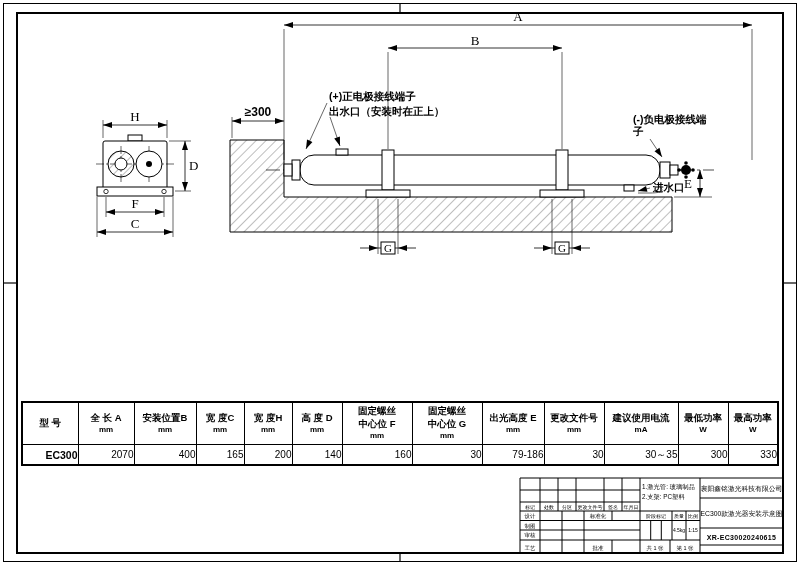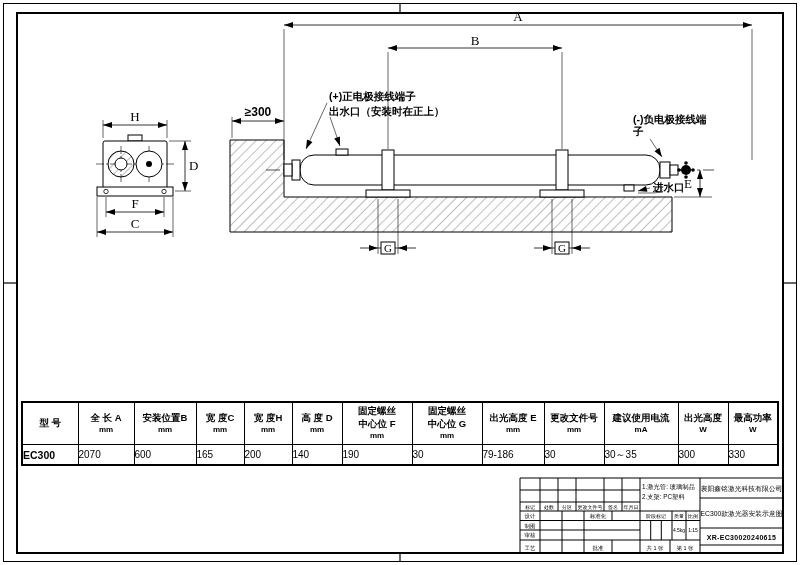--- a/index.html
+++ b/index.html
@@ -21,21 +21,21 @@
   .dimline{stroke:#000;stroke-width:0.8;fill:none;}
   .part{stroke:#000;stroke-width:1;fill:#fff;}
   .cline{stroke:#000;stroke-width:0.7;fill:none;stroke-dasharray:14 3 3 3;}
   .cline2{stroke:#000;stroke-width:0.6;fill:none;stroke-dasharray:8 2 2 2;}
 
   .tablewrap{position:absolute;left:21px;top:401px;width:758px;}
   table{width:100%;border-collapse:collapse;table-layout:fixed;border:2px solid #000;}
   th,td{border:1px solid #000;padding:0;}
   th{height:41px;font-size:9.5px;font-weight:bold;vertical-align:middle;text-align:center;line-height:1.3;}
   .hu{font-size:8px;margin-top:1px;}
-  td{height:19px;text-align:left;font-size:10px;}
+  td{height:19px;text-align:right;font-size:10px;}
   td:first-child{font-weight:bold;font-size:10.5px;}
 </style>
 </head>
 <body>
 
 <svg width="800" height="565" viewBox="0 0 800 565">
   <defs>
     <marker id="arr" markerUnits="userSpaceOnUse" markerWidth="10" markerHeight="8" refX="9.5" refY="4" orient="auto-start-reverse">
       <path d="M0.5,1 L9.5,4 L0.5,7 Z" fill="#000"></path>
     </marker>
@@ -272,36 +272,36 @@
           </th>
       <th>
             <div>更改文件号</div>
             <div class="hu">mm</div>
           </th>
       <th>
             <div>建议使用电流</div>
             <div class="hu">mA</div>
           </th>
       <th>
-            <div>出光高度</div>
+            <div>最低功率</div>
             <div class="hu">W</div>
           </th>
       <th>
             <div>最高功率</div>
             <div class="hu">W</div>
           </th>
     </tr>
     <tr>
       <td>EC300</td>
       <td>2070</td>
-      <td>600</td>
+      <td>400</td>
       <td>165</td>
       <td>200</td>
       <td>140</td>
-      <td>190</td>
+      <td>160</td>
       <td>30</td>
       <td>79-186</td>
       <td>30</td>
       <td>30～35</td>
       <td>300</td>
       <td>330</td>
     </tr>
   </tbody>
     </table>
 </div>

